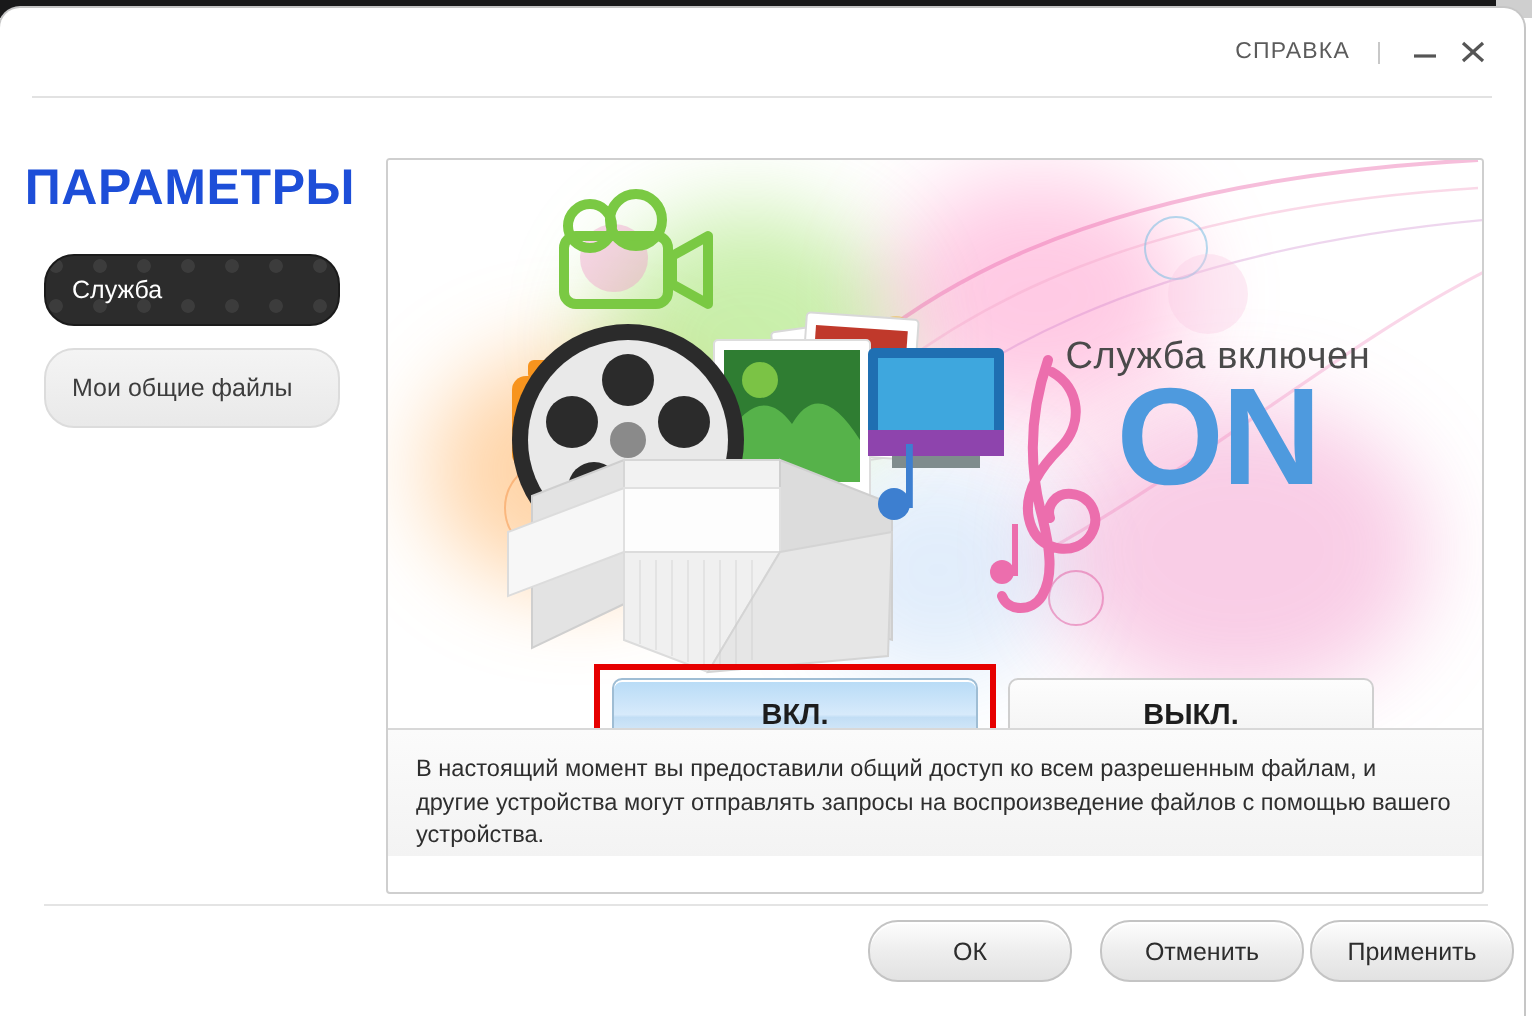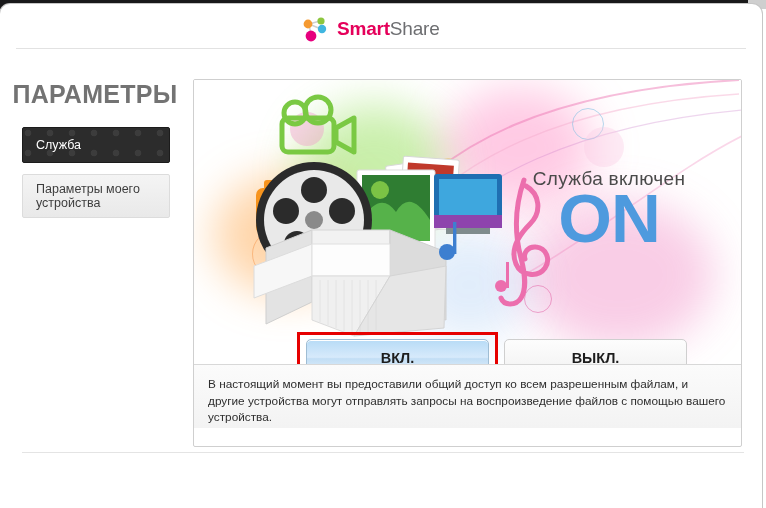--- a/index.html
+++ b/index.html
@@ -35,27 +35,27 @@
   .ctrl-sep{width:1px;height:11px;background:#c8c8c8;margin:0 10px 0 8px;}
   .winbtn{width:24px;height:20px;display:flex;align-items:center;justify-content:center;cursor:pointer;color:#555;}
   .winbtn svg{display:block;}
 
   .hr-top{position:absolute;left:16px;top:44px;width:730px;height:1px;background:#e2e2e2;}
   .hr-bot{position:absolute;left:22px;top:448px;width:722px;height:1px;background:#e4e4e4;}
 
   
   .side{position:absolute;left:0;top:52px;width:190px;}
   .page-title{
-    font-size:25px;font-weight:bold;color:#737373;letter-spacing:.3px;
+    font-size:25px;font-weight:bold;color:#1d4ed8;letter-spacing:.3px;
     text-align:center;padding:24px 0 18px 0;
   }
   .nav{padding:0 22px 0 22px;}
   .nav-item{
     box-sizing:border-box;width:148px;min-height:40px;margin-bottom:11px;
-    border-radius:2px;display:flex;align-items:center;
+    border-radius:15px;display:flex;align-items:center;
     padding:7px 13px;font-size:12.5px;line-height:14px;color:#3d3d3d;
     background:linear-gradient(#f4f4f4,#e9e9e9);
     border:1px solid #dcdcdc;cursor:pointer;
   }
   .nav-item.active{
     color:#ffffff;border:1px solid #1b1b1b;
     background-color:#2c2c2c;
     background-image:radial-gradient(circle at 5px 5px, #3c3c3c 3.2px, rgba(0,0,0,0) 3.6px);
     background-size:22px 20px;
     min-height:36px;
@@ -139,49 +139,48 @@
 <div class="app">
 
   <div class="backdrop">
     <div class="b-right"></div>
   </div>
 
   <div class="window">
 
     <div class="titlebar">
 
-      <div class="logo">
-        <div class="logo-mark">
-          <svg width="34" height="26" viewBox="0 0 34 26">
-            <line x1="9" y1="8" x2="20" y2="5" stroke="#cfcfcf" stroke-width="1.4"></line>
-            <line x1="9" y1="8" x2="21" y2="13" stroke="#cfcfcf" stroke-width="1.4"></line>
-            <line x1="9" y1="8" x2="11" y2="19" stroke="#cfcfcf" stroke-width="1.4"></line>
-            <circle cx="8" cy="8" r="4.4" fill="#f59a31"></circle>
-            <circle cx="21" cy="5" r="3.6" fill="#8cc63e"></circle>
-            <circle cx="22" cy="13" r="4.2" fill="#40b6e0"></circle>
-            <circle cx="11" cy="20" r="5.4" fill="#e6007e"></circle>
-          </svg>
-        </div>
-        <div class="logo-text">
-          <span class="smart">Smart</span><span class="share">Share</span>
+
+      <div class="win-ctrls">
+        <div class="help-link">СПРАВКА</div>
+        <div class="ctrl-sep"></div>
+        <div class="winbtn">
+          <svg width="15" height="12" viewBox="0 0 15 12">
+              <line x1="2" y1="8" x2="13" y2="8" stroke="#555" stroke-width="1.6"></line>
+            </svg>
+        </div>
+        <div class="winbtn">
+          <svg width="15" height="14" viewBox="0 0 15 14">
+              <line x1="2.5" y1="2.5" x2="12.5" y2="11.5" stroke="#555" stroke-width="1.6"></line>
+              <line x1="12.5" y1="2.5" x2="2.5" y2="11.5" stroke="#555" stroke-width="1.6"></line>
+            </svg>
         </div>
       </div>
-
     </div>
 
     <div class="hr-top"></div>
 
     <div class="side">
       <div class="page-title">ПАРАМЕТРЫ</div>
       <div class="nav">
         <div class="nav-item active">
           <span>Служба</span>
         </div>
         <div class="nav-item">
-          <span>Параметры моего устройства</span>
+          <span>Мои общие файлы</span>
         </div>
       </div>
     </div>
 
     <div class="panel">
 
       <div class="hero">
 
         <div class="wash w-orange"></div>
         <div class="wash w-green"></div>
@@ -292,15 +291,20 @@
           <div class="tgl tgl-off">ВЫКЛ.</div>
           <div class="tgl tgl-on">ВКЛ.</div>
         </div>
       </div>
 
       <div class="desc">В настоящий момент вы предоставили общий доступ ко всем разрешенным файлам, и другие устройства могут отправлять запросы на воспроизведение файлов с помощью вашего устройства.</div>
     </div>
 
     <div class="hr-bot"></div>
 
+    <div class="footer">
+      <div class="btn btn-ok">ОК</div>
+      <div class="btn btn-cancel">Отменить</div>
+      <div class="btn btn-apply">Применить</div>
+    </div>
 
   </div>
 </div>
 
 </body></html>

